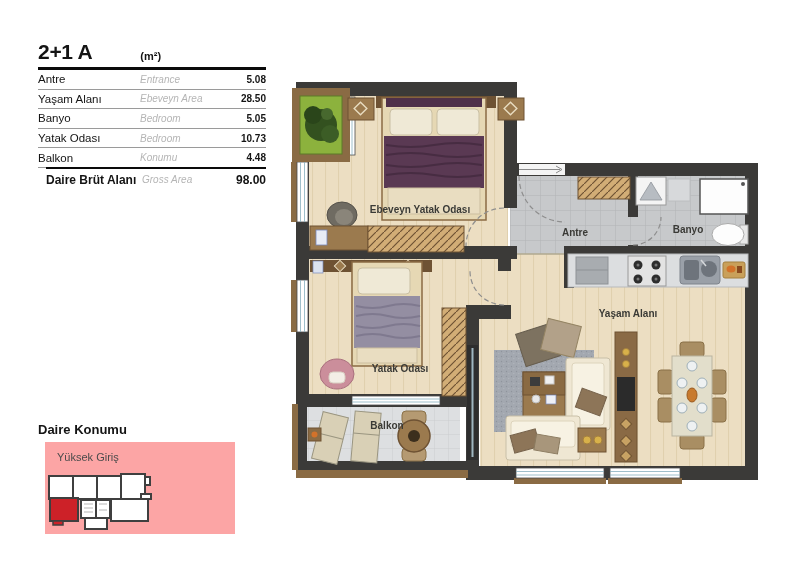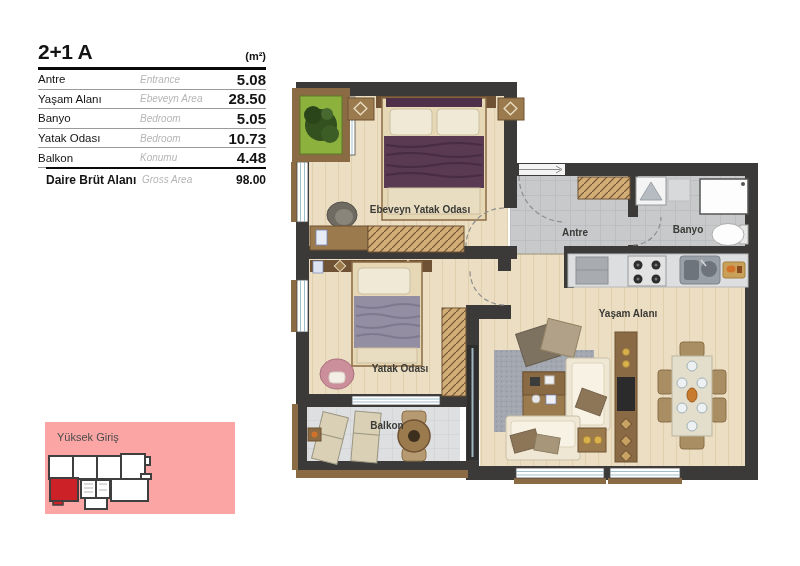--- a/index.html
+++ b/index.html
@@ -2,29 +2,29 @@
 <html><head>
 <meta charset="utf-8">
 <style>
   html,body{margin:0;padding:0;}
   body{
     width:800px;height:566px;position:relative;background:#ffffff;
     font-family:"Liberation Sans", sans-serif;color:#141414;overflow:hidden;
   }
   
   .area-table{position:absolute;left:38px;top:40px;width:228px;}
-  .tbl-head{display:flex;justify-content:space-between;align-items:flex-end;
-    border-bottom:3px solid #0a0a0a;padding-bottom:3px;}
+  .tbl-head{display:flex;align-items:flex-end;
+    border-bottom:3px solid #0a0a0a;padding-bottom:3px;gap:48px;}
   .tbl-title{font-size:21px;font-weight:700;letter-spacing:-0.3px;}
   .tbl-unit{font-size:11px;font-weight:700;padding-bottom:2px;}
   .tbl-row{display:flex;align-items:center;height:18.6px;border-bottom:1px solid #9a9a9a;
     font-size:11.5px;position:relative;}
   .tbl-row:nth-of-type(7){border-bottom:none;}
   .tbl-row .en{position:absolute;left:102px;font-style:italic;color:#b5b5b5;font-size:10px;}
-  .tbl-row .val{margin-left:auto;font-weight:700;font-size:15px;}
+  .tbl-row .val{margin-left:auto;font-weight:700;font-size:10px;}
   .tbl-total{display:flex;align-items:center;height:22px;border-top:2.5px solid #0a0a0a;
     font-size:12px;font-weight:700;position:relative;margin-top:-1px;margin-left:8px;}
   .tbl-total .en{position:absolute;left:96px;font-style:italic;color:#b5b5b5;
     font-size:10px;font-weight:400;}
   .tbl-total .val{margin-left:auto;font-size:12px;}
   
   .location{position:absolute;left:38px;top:422px;width:200px;}
   .loc-title{font-size:13px;font-weight:700;margin-bottom:5px;}
   .loc-panel{position:relative;margin-left:7px;width:190px;height:92px;background:#fca5a5;}
   .loc-floor{position:absolute;left:12px;top:9px;font-size:11px;color:#4b4b4b;}
@@ -363,20 +363,21 @@
     <text class="plan-label" x="575" y="236">Antre</text>
     <text class="plan-label" x="688" y="233">Banyo</text>
     <text class="plan-label" x="628" y="317">Yaşam Alanı</text>
     <text class="plan-label" x="400" y="372">Yatak Odası</text>
     <text class="plan-label" x="387" y="429">Balkon</text>
   </g>
 </svg>
 </div>
 
 <div class="location">
+  <div class="loc-title">Daire Konumu</div>
   <div class="loc-panel">
     <div class="loc-floor">Yüksek Giriş</div>
     <svg width="190" height="92" viewBox="0 0 190 92" xmlns="http://www.w3.org/2000/svg">
       <g fill="#ffffff" stroke="#3f3f3f" stroke-width="2">
         <rect x="4" y="34" width="24" height="23"></rect>
         <rect x="28" y="34" width="24" height="23"></rect>
         <rect x="52" y="34" width="24" height="23"></rect>
         <rect x="76" y="32" width="24" height="25"></rect>
         <rect x="100" y="35" width="5" height="8"></rect>
         <rect x="36" y="58" width="15" height="18"></rect>

